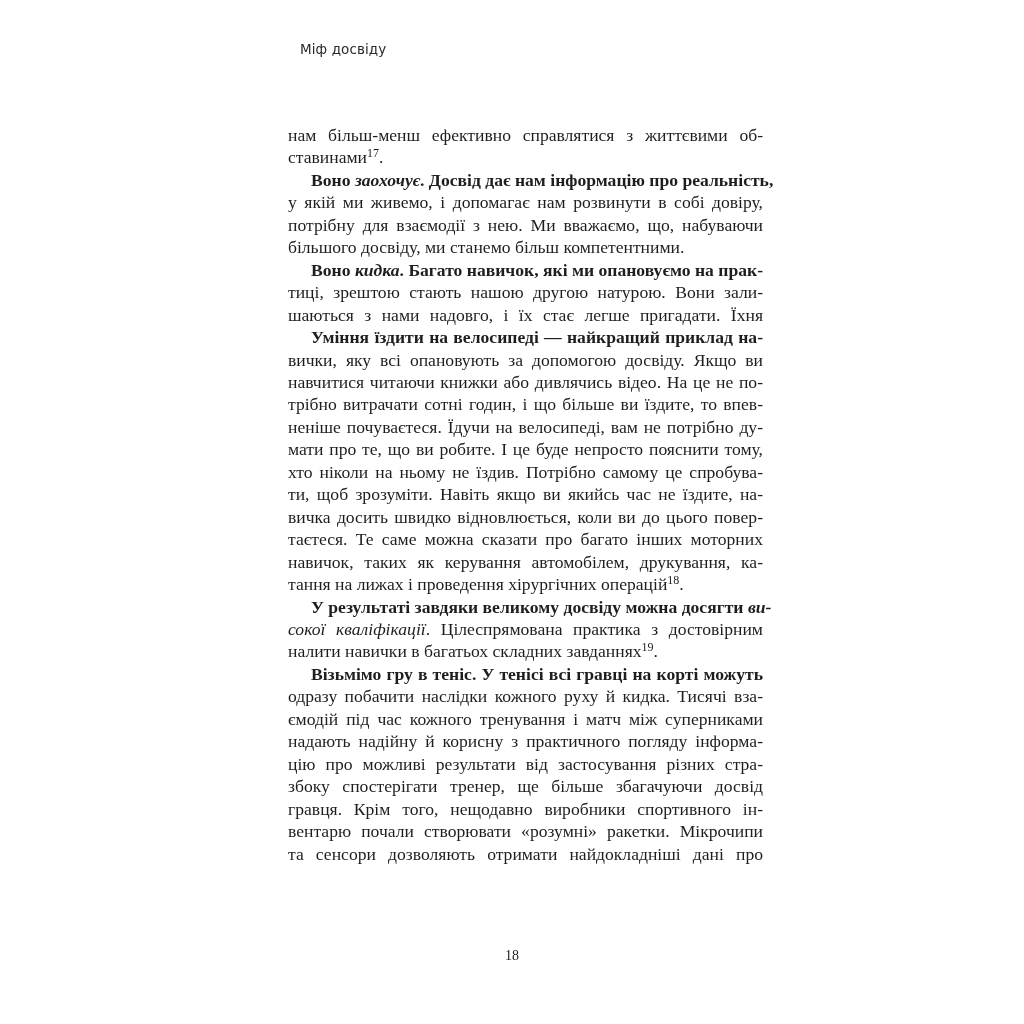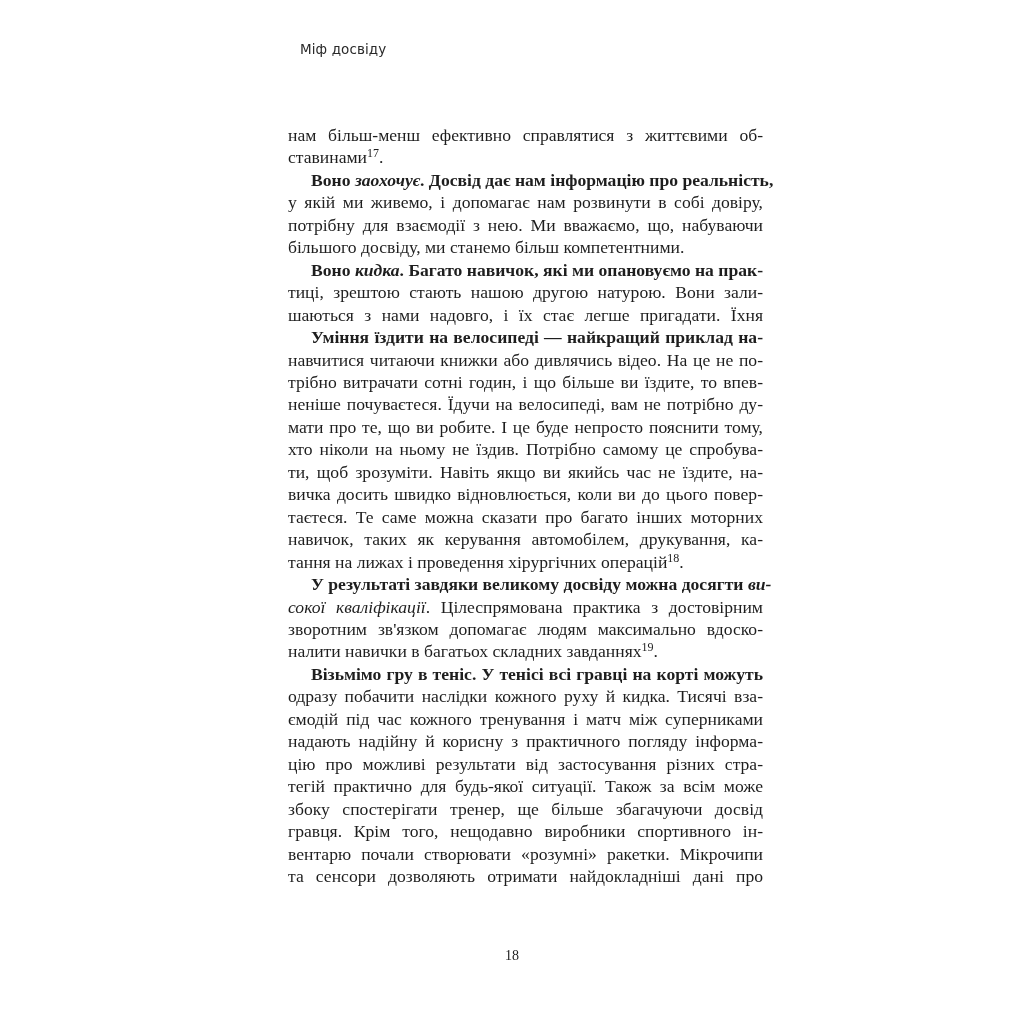--- a/index.html
+++ b/index.html
@@ -41,44 +41,43 @@
         <span class="line">потрібну для взаємодії з нею. Ми вважаємо, що, набуваючи</span>
         <span class="line last">більшого досвіду, ми станемо більш компетентними.</span>
       </p>
       <p>
         <span class="line first-indent">Воно <em>кидка</em>. Багато навичок, які ми опановуємо на прак-</span>
         <span class="line">тиці, зрештою стають нашою другою натурою. Вони зали-</span>
         <span class="line">шаються з нами надовго, і їх стає легше пригадати. Їхня</span>
       </p>
       <p>
         <span class="line first-indent">Уміння їздити на велосипеді — найкращий приклад на-</span>
+        <span class="line">вички, яку всі опановують за допомогою досвіду. Якщо ви</span>
         <span class="line">навчитися читаючи книжки або дивлячись відео. На це не по-</span>
         <span class="line">трібно витрачати сотні годин, і що більше ви їздите, то впев-</span>
         <span class="line">неніше почуваєтеся. Їдучи на велосипеді, вам не потрібно ду-</span>
         <span class="line">мати про те, що ви робите. І це буде непросто пояснити тому,</span>
         <span class="line">хто ніколи на ньому не їздив. Потрібно самому це спробува-</span>
         <span class="line">ти, щоб зрозуміти. Навіть якщо ви якийсь час не їздите, на-</span>
         <span class="line">вичка досить швидко відновлюється, коли ви до цього повер-</span>
         <span class="line">таєтеся. Те саме можна сказати про багато інших моторних</span>
         <span class="line">навичок, таких як керування автомобілем, друкування, ка-</span>
         <span class="line last">тання на лижах і проведення хірургічних операцій<sup>18</sup>.</span>
       </p>
       <p>
         <span class="line first-indent">У результаті завдяки великому досвіду можна досягти <em>ви-</em></span>
         <span class="line"><em>сокої кваліфікації</em>. Цілеспрямована практика з достовірним</span>
-        <span class="line">зворотним зв'язком допомагає людям максимально вдоско-</span>
         <span class="line last">налити навички в багатьох складних завданнях<sup>19</sup>.</span>
       </p>
       <p>
         <span class="line first-indent">Візьмімо гру в теніс. У тенісі всі гравці на корті можуть</span>
         <span class="line">одразу побачити наслідки кожного руху й кидка. Тисячі вза-</span>
         <span class="line">ємодій під час кожного тренування і матч між суперниками</span>
         <span class="line">надають надійну й корисну з практичного погляду інформа-</span>
         <span class="line">цію про можливі результати від застосування різних стра-</span>
-        <span class="line">тегій практично для будь-якої ситуації. Також за всім може</span>
         <span class="line">збоку спостерігати тренер, ще більше збагачуючи досвід</span>
         <span class="line">гравця. Крім того, нещодавно виробники спортивного ін-</span>
         <span class="line">вентарю почали створювати «розумні» ракетки. Мікрочипи</span>
         <span class="line">та сенсори дозволяють отримати найдокладніші дані про</span>
       </p>
     </div>
   <div class="page-number">18</div>
 </div>
 
 </body></html>

